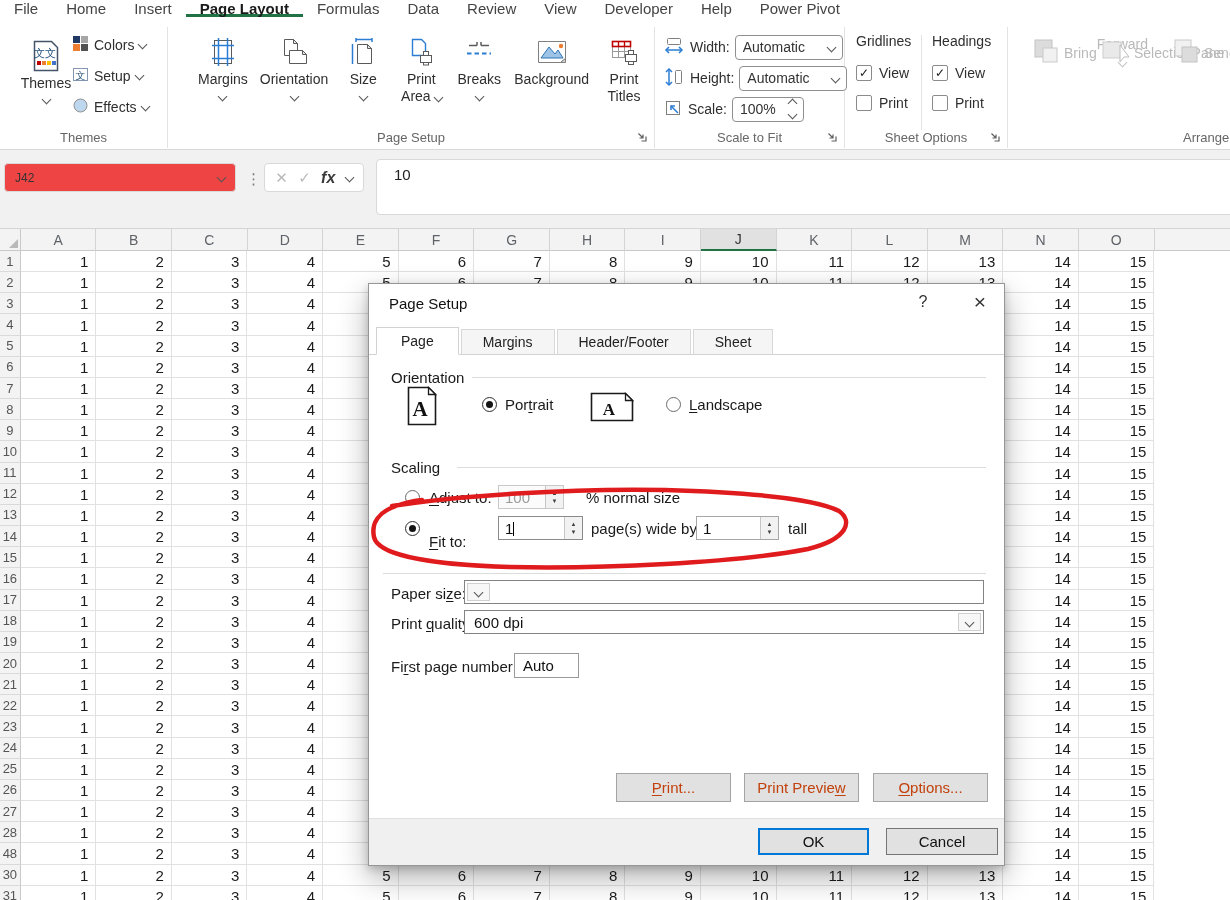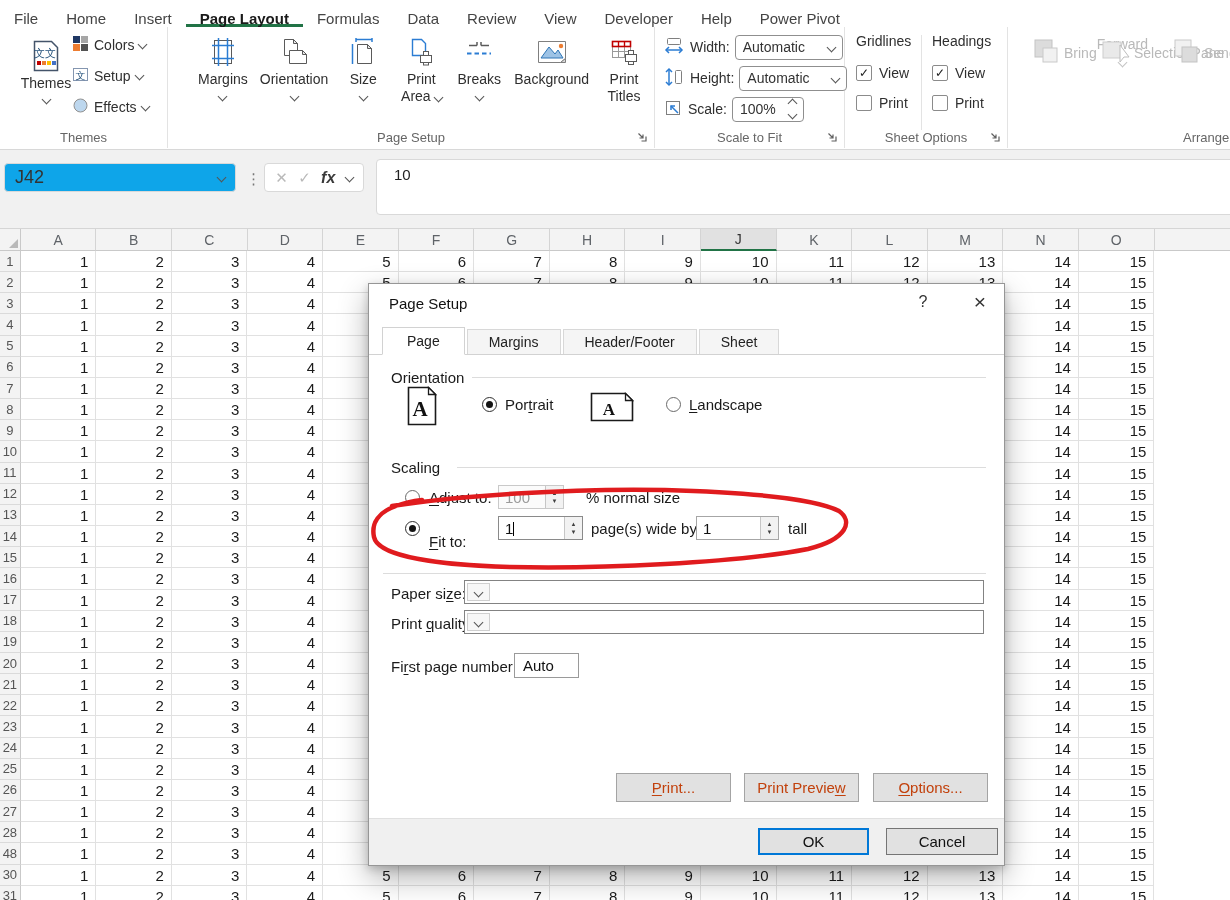--- a/index.html
+++ b/index.html
@@ -1,20 +1,20 @@
 <!DOCTYPE html>
 <html><head>
 <meta charset="utf-8">
 <style>
   html,body{margin:0;padding:0;}
   body{width:1230px;height:900px;position:relative;overflow:hidden;background:#fff;
        font-family:"Liberation Sans",sans-serif;color:#222;}
   
   #menubar{position:absolute;left:0;top:0;width:1230px;height:27px;background:#fff;
-           display:flex;align-items:flex-end;border-bottom:1px solid #ececec;}
+           display:flex;align-items:flex-start;border-bottom:1px solid #ececec;}
   .menu-item{padding:0 14px;display:flex;align-items:center;font-size:15px;color:#444;cursor:default;}
   .menu-item.active{color:#1a1a1a;font-weight:600;box-shadow:inset 0 -3px 0 #217346;}
   
   #ribbon{position:absolute;left:0;top:27px;width:1230px;height:122px;background:#fff;
           border-bottom:1px solid #d8d8d8;}
   .rgroup{position:absolute;top:0;height:121px;border-right:1px solid #e3e3e3;box-sizing:border-box;}
   .rgroup-label{position:absolute;bottom:3px;left:0;right:0;text-align:center;font-size:13px;color:#666;white-space:nowrap;}
   .launcher{position:absolute;bottom:4px;right:5px;width:14px;height:14px;display:flex;align-items:center;justify-content:center;}
   .g-themes{left:0;width:168px;}
   .g-ps{left:168px;width:487px;}
@@ -49,23 +49,23 @@
   .cbx::after{content:"✓";margin-top:-1px;}
   .so-divider{position:absolute;left:76px;top:8px;bottom:18px;width:1px;background:#e3e3e3;}
   
   .arr-btn{display:flex;flex-direction:row;align-items:center;padding-top:6px;width:70px;
            font-size:14px;color:#b9b9b9;line-height:17px;text-align:center;}
   .arr-btn .bicon{height:40px;display:flex;align-items:center;justify-content:center;}
   .arr-row{display:flex;padding-left:20px;}
   .chev.dis{border-color:#c4c4c4;}
   
   #formula-strip{position:absolute;left:0;top:150px;width:1230px;height:78px;background:#f1f1f1;}
-  .namebox{position:absolute;left:4px;top:13px;width:232px;height:29px;background:#0ea5e9;border:1px solid #d9d9d9;
+  .namebox{position:absolute;left:4px;top:13px;width:232px;height:29px;background:#ef4444;border:1px solid #d9d9d9;
            border-radius:4px;display:flex;align-items:center;justify-content:space-between;padding:0 10px;box-sizing:border-box;
-           font-size:18px;color:#333;}
+           font-size:12px;color:#333;}
   .fdots{position:absolute;left:246px;top:20px;color:#777;font-size:15px;}
   .fxbox{position:absolute;left:264px;top:13px;width:100px;height:29px;background:#fff;border:1px solid #d9d9d9;
          border-radius:4px;display:flex;align-items:center;justify-content:space-evenly;box-sizing:border-box;}
   .fx-x{color:#b9b9b9;font-size:15px;}
   .fx-ok{color:#b9b9b9;font-size:15px;}
   .fx-fx{font-family:Liberation Sans, sans-serif;font-style:italic;font-weight:bold;font-size:16px;color:#3a3a3a;}
   .formula-input{position:absolute;left:376px;top:9px;width:860px;height:56px;background:#fff;border:1px solid #d9d9d9;
                  border-radius:4px;box-sizing:border-box;font-size:15px;color:#222;padding:6px 0 0 17px;}
   
   #grid{position:absolute;left:0;top:228px;width:1230px;height:672px;overflow:hidden;background:#fff;}
@@ -85,21 +85,21 @@
         font-size:15px;color:#1b1b1b;text-align:right;padding:1px 7px 0 0;display:flex;align-items:center;justify-content:flex-end;}
   .cell.fill{border-right:none;border-bottom:none;}
   
   #dialog{position:absolute;left:368px;top:283px;width:637px;height:583px;background:#fff;border:1px solid #969696;
           box-sizing:border-box;z-index:10;box-shadow:0 12px 28px rgba(0,0,0,.30),0 3px 8px rgba(0,0,0,.18);font-size:15px;}
   .dlg-titlebar{position:absolute;left:0;top:0;right:0;height:40px;}
   .dlg-title{position:absolute;left:20px;top:11px;font-size:15px;color:#111;}
   .dlg-help{position:absolute;left:543px;top:9px;width:22px;text-align:center;font-size:16px;color:#333;}
   .dlg-close{position:absolute;left:598px;top:6px;width:26px;text-align:center;font-size:21px;color:#333;}
   .tabstrip{position:absolute;left:0;top:43px;right:0;height:28px;border-bottom:1px solid #d2d2d2;
-            display:flex;align-items:flex-end;padding-left:13px;box-sizing:border-box;}
+            display:flex;align-items:flex-end;padding-left:7px;box-sizing:border-box;}
   .tab{height:25px;display:flex;align-items:center;padding:0 21px;font-size:14px;color:#222;
        background:#f5f5f5;border:1px solid #d8d8d8;border-bottom:none;margin-right:2px;box-sizing:border-box;}
   .tab.active{height:28px;background:#fff;border:1px solid #d2d2d2;border-bottom:1px solid #fff;margin-bottom:-1px;
               padding:0 24px;z-index:2;}
   .grp-label{position:absolute;font-size:15px;color:#1a1a1a;background:#fff;padding-right:8px;}
   .grp-line{position:absolute;height:1px;background:#dcdcdc;}
   .rad{width:15px;height:15px;border:1px solid #6a6a6a;border-radius:50%;background:#fff;box-sizing:border-box;position:absolute;}
   .rad.on{border:1px solid #2f2f2f;}
   .rad.on::after{content:"";display:block;width:7px;height:7px;margin:3px;border-radius:50%;background:#141414;}
   .dlbl{position:absolute;font-size:15px;color:#1a1a1a;white-space:nowrap;}
@@ -1109,20 +1109,21 @@
   <div class="grp-line" style="left:14px;top:289px;width:603px"></div>
 
   <span class="dlbl" style="left:22px;top:301px">Paper si<u>z</u>e:</span>
   <div class="ddown" style="left:95px;top:296px;width:520px">
     <span class="dbtn">
         <span class="chev"></span>
       </span>
   </div>
   <span class="dlbl" style="left:22px;top:331px">Print <u>q</u>uality:</span>
   <div class="ddown" style="left:95px;top:326px;width:520px">
+    <span class="dval">600 dpi</span>
     <span class="dbtn">
         <span class="chev"></span>
       </span>
   </div>
   <span class="dlbl" style="left:22px;top:374px">Fi<u>r</u>st page number:</span>
   <div class="txtbox" style="left:145px;top:369px;width:65px">
     <span>Auto</span>
   </div>
 
   <div class="dbtn-push" style="left:247px;top:489px">

